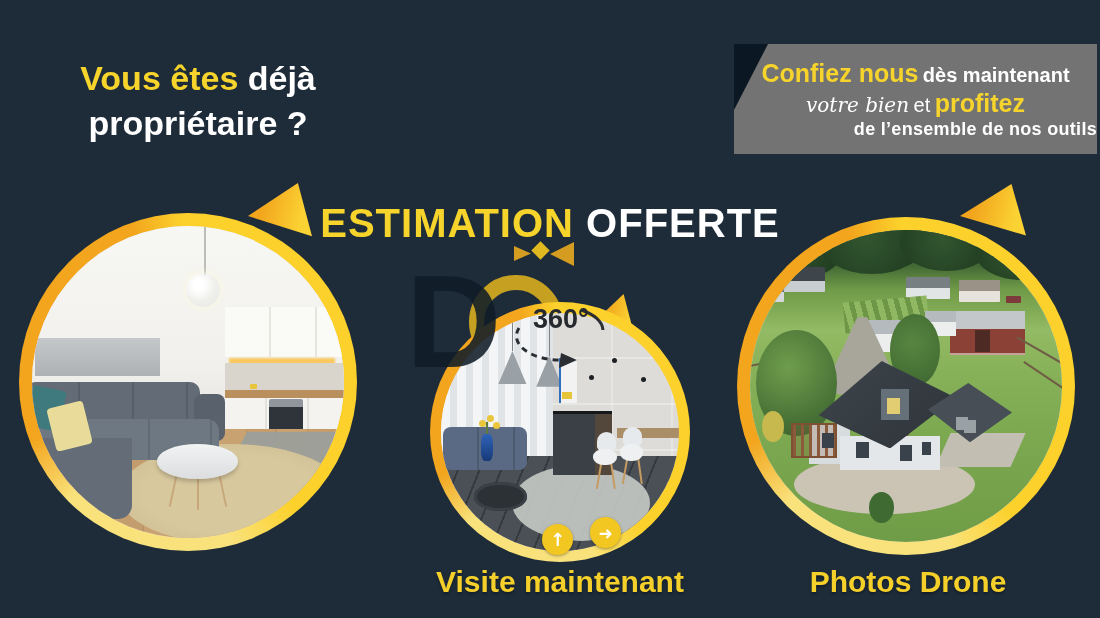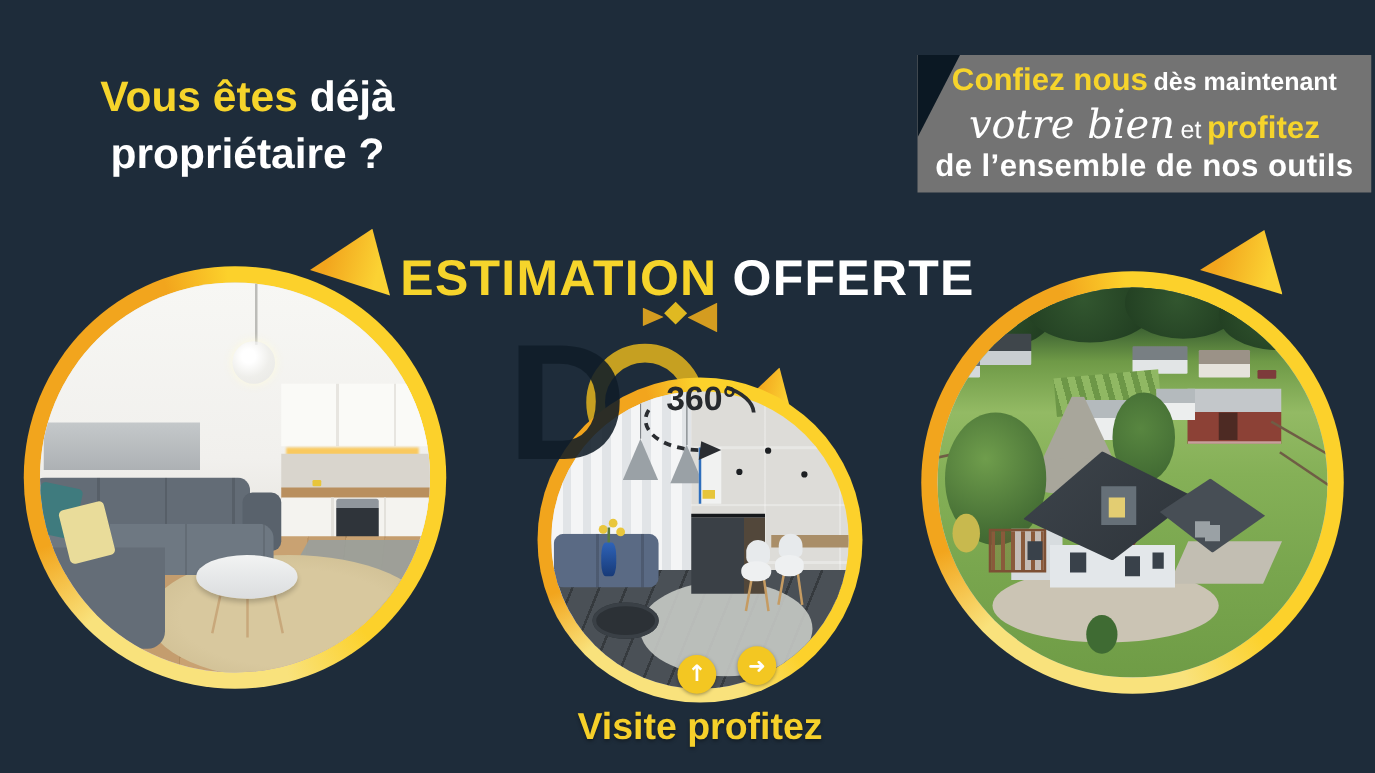--- a/index.html
+++ b/index.html
@@ -14,24 +14,24 @@
   .white{color:#ffffff;}
 
   
   .offer-box{left:734px;top:44px;width:363px;height:110px;background:#737373;
              display:flex;flex-direction:column;justify-content:center;
              text-align:center;gap:1px;}
   .offer-fold{left:0;top:0;width:34px;height:66px;background:#0b1823;
               clip-path:polygon(0 0,100% 0,0 100%);}
   .offer-l1-accent{font-size:25px;font-weight:bold;color:#f6d42b;}
   .offer-l1-rest{font-size:20px;font-weight:bold;color:#ffffff;}
-  .offer-script{font-family:"DejaVu Serif",serif;font-style:italic;font-size:32px;color:#ffffff;}
+  .offer-script{font-family:"DejaVu Serif",serif;font-style:italic;font-size:20px;color:#ffffff;}
   .offer-mid{font-size:20px;color:#ffffff;}
   .offer-l2-accent{font-size:25px;font-weight:bold;color:#f6d42b;}
-  .offer-l3{font-size:25px;font-weight:bold;color:#ffffff;letter-spacing:.3px;}
+  .offer-l3{font-size:18px;font-weight:bold;color:#ffffff;letter-spacing:.3px;text-align:right;}
 
   
   .estimation{left:0;top:201px;width:1100px;text-align:center;
               font-size:40px;font-weight:bold;letter-spacing:1px;}
 
   
   .circle{border-radius:50%;
     background:conic-gradient(from 0deg,#fcd12b 0deg 140deg,#f9e27c 165deg 225deg,
                #f2a51d 250deg 340deg,#fcd12b 358deg);}
   .circle.c-left {left:19px; top:213px;width:338px;height:338px;}
@@ -375,15 +375,16 @@
     <text x="56" y="32" text-anchor="middle" font-family="Liberation Sans, sans-serif" font-size="27" font-weight="bold" fill="#26292d">360°</text>
   </svg>
 
   <div class="abs nav-btn btn-up">
     <span>↑</span>
   </div>
   <div class="abs nav-btn btn-right">
     <span>➜</span>
   </div>
 
-  <div class="abs feature-label fl-2">Visite profitez</div>
+  <div class="abs feature-label fl-2">Visite maintenant</div>
+  <div class="abs feature-label fl-3">Photos Drone</div>
 
 </div>
 
 </body></html>

